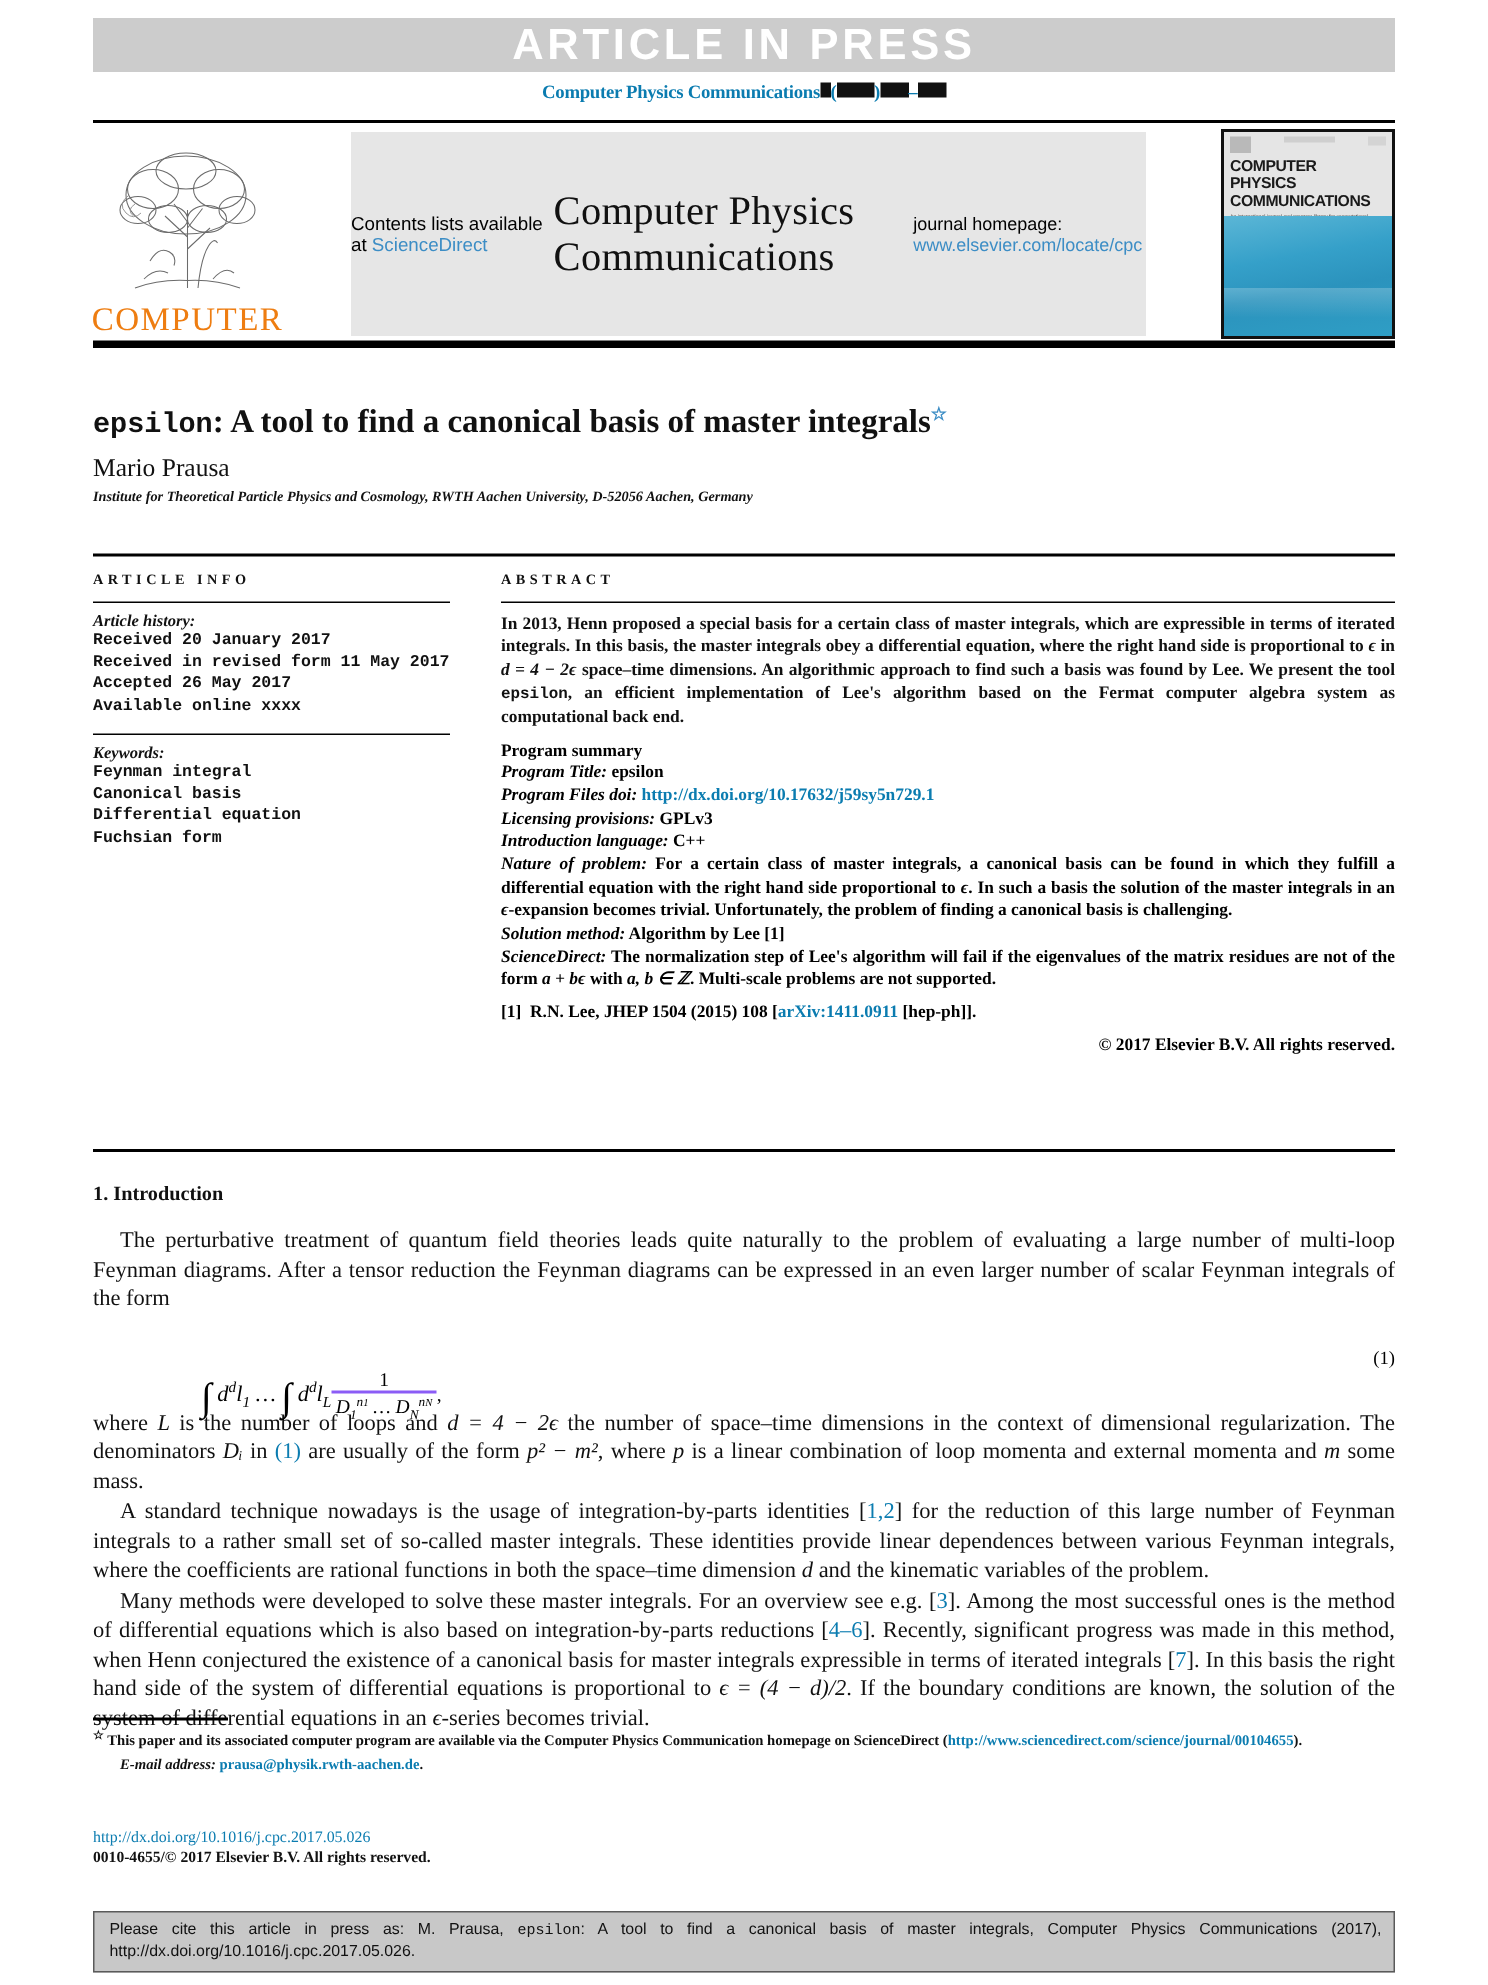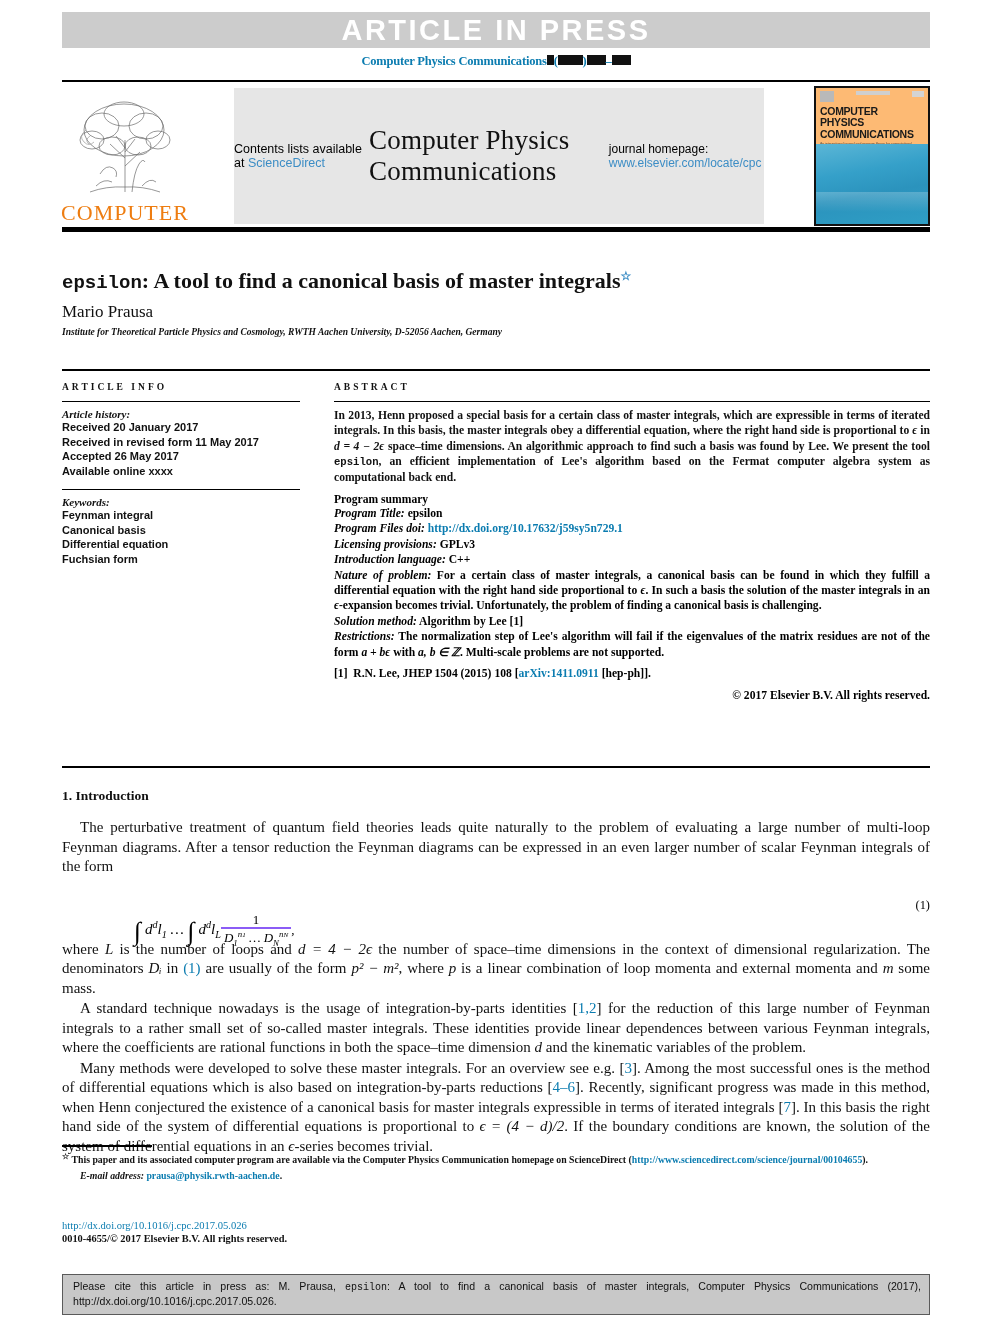--- a/index.html
+++ b/index.html
@@ -93,21 +93,21 @@
     font-size: 12px; color: #000;
   }
   .cover-thumb {
     position: absolute; right: 0px; top: 6px;
     width: 116px; height: 140px;
     border: 2px solid #111;
     background: #ffffff;
     overflow: hidden;
   }
   .cover-top {
-    position: relative; height: 56px; background: #fdba74; padding: 3px 4px 0 4px;
+    position: relative; height: 56px; background: #e5e5e5; padding: 3px 4px 0 4px;
   }
   .cover-minirow { display:flex; justify-content:space-between; align-items:flex-start; }
   .cover-minirow i {
     display:block; width: 14px; height: 11px; background: #b9b9b9;
   }
   .cover-minirow u { display:block; width: 34px; height: 4px; background:#cfcfcf; }
   .cover-title {
     font-family: "Liberation Sans", sans-serif;
     font-weight: bold; font-size: 10.5px; color: #1a1a1a;
     line-height: 1.08; margin-top: 4px; letter-spacing: -0.3px;
@@ -160,21 +160,21 @@
     letter-spacing: 3px; color: #111;
     text-transform: uppercase;
   }
   .thin-rule { height: 1px; background: #000; margin: 9px 0 6px 0; }
 
   .info-label {
     font-family: "Liberation Serif", serif;
     font-style: italic; font-weight: bold; font-size: 11px; color: #111;
   }
   .info-line {
-    font-family: Liberation Sans, sans-serif;
+    font-family: Liberation Mono, monospace;
     font-weight: bold; font-size: 11px; color: #111; line-height: 1.32;
   }
 
   .abs-body {
     font-family: "Liberation Serif", serif;
     font-size: 11.6px; color: #111; line-height: 1.33;
     text-align: justify; font-weight: bold;
   }
   .ps-title {
     font-family: "Liberation Serif", serif;
@@ -401,21 +401,21 @@
 
       <div class="ps-line">
         <em>Nature of problem:</em> <span>For a certain class of master integrals, a canonical basis can be found in which they fulfill a differential equation with the right hand side proportional to </span><span class="it">ϵ</span><span>. In such a basis the solution of the master integrals in an </span><span class="it">ϵ</span><span>-expansion becomes trivial. Unfortunately, the problem of finding a canonical basis is challenging.</span>
       </div>
 
       <div class="ps-line">
         <em>Solution method:</em> <span>Algorithm by Lee [1]</span>
       </div>
 
       <div class="ps-line">
-        <em>Restrictions:</em> <span>The normalization step of Lee's algorithm will fail if the eigenvalues of the matrix residues are not of the form </span><span class="it">a + bϵ</span><span> with </span><span class="it">a, b ∈ ℤ</span><span>. Multi-scale problems are not supported.</span>
+        <em>ScienceDirect:</em> <span>The normalization step of Lee's algorithm will fail if the eigenvalues of the matrix residues are not of the form </span><span class="it">a + bϵ</span><span> with </span><span class="it">a, b ∈ ℤ</span><span>. Multi-scale problems are not supported.</span>
       </div>
 
       <div class="ref-line">
         <span>[1]</span>&nbsp;&nbsp;<span>R.N. Lee, JHEP </span><b>1504</b><span> (2015) 108 [</span><a href="#" class="link">arXiv:1411.0911</a><span> [hep-ph]].</span>
       </div>
 
       <div class="copyright">© 2017 Elsevier B.V. All rights reserved.</div>
     </div>
   </div>
 

